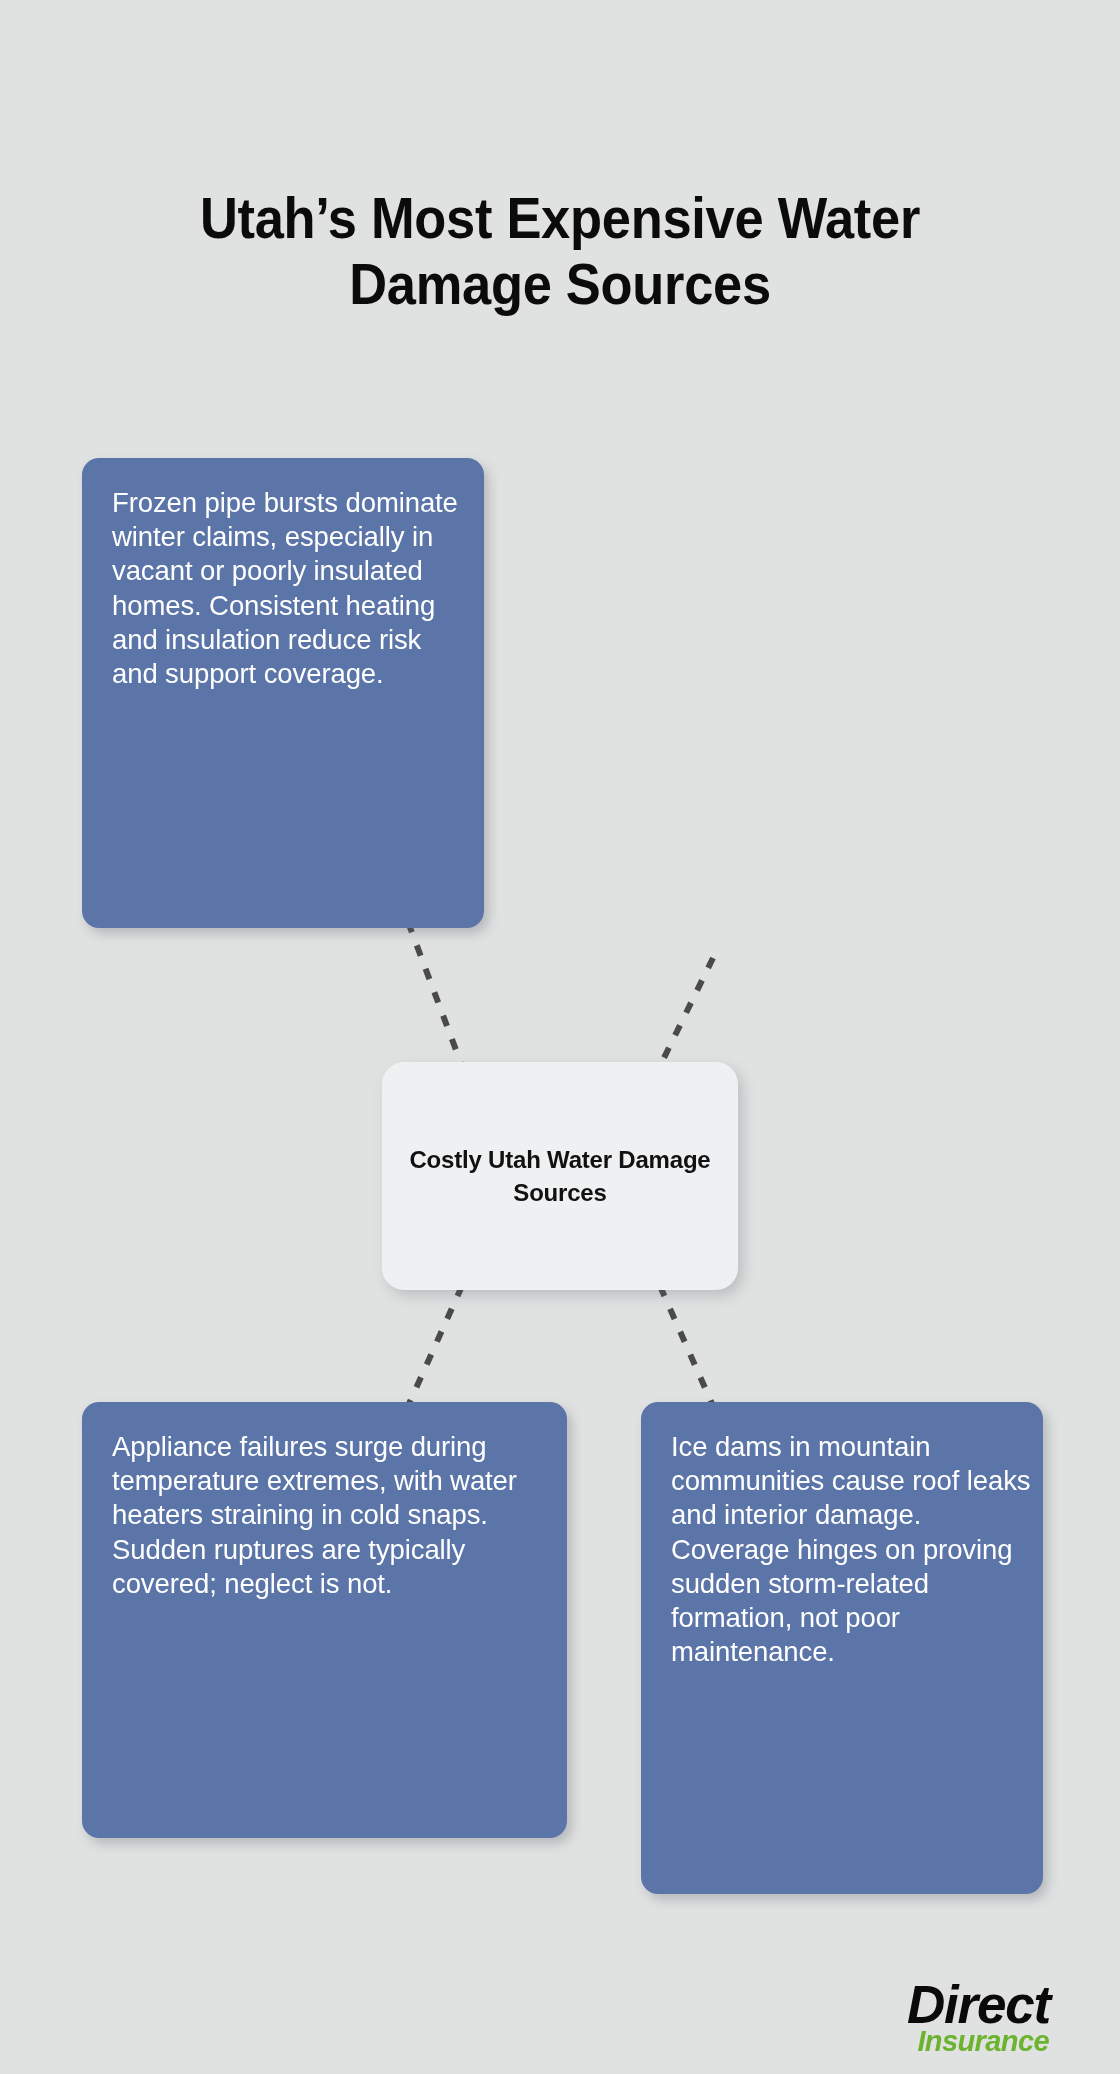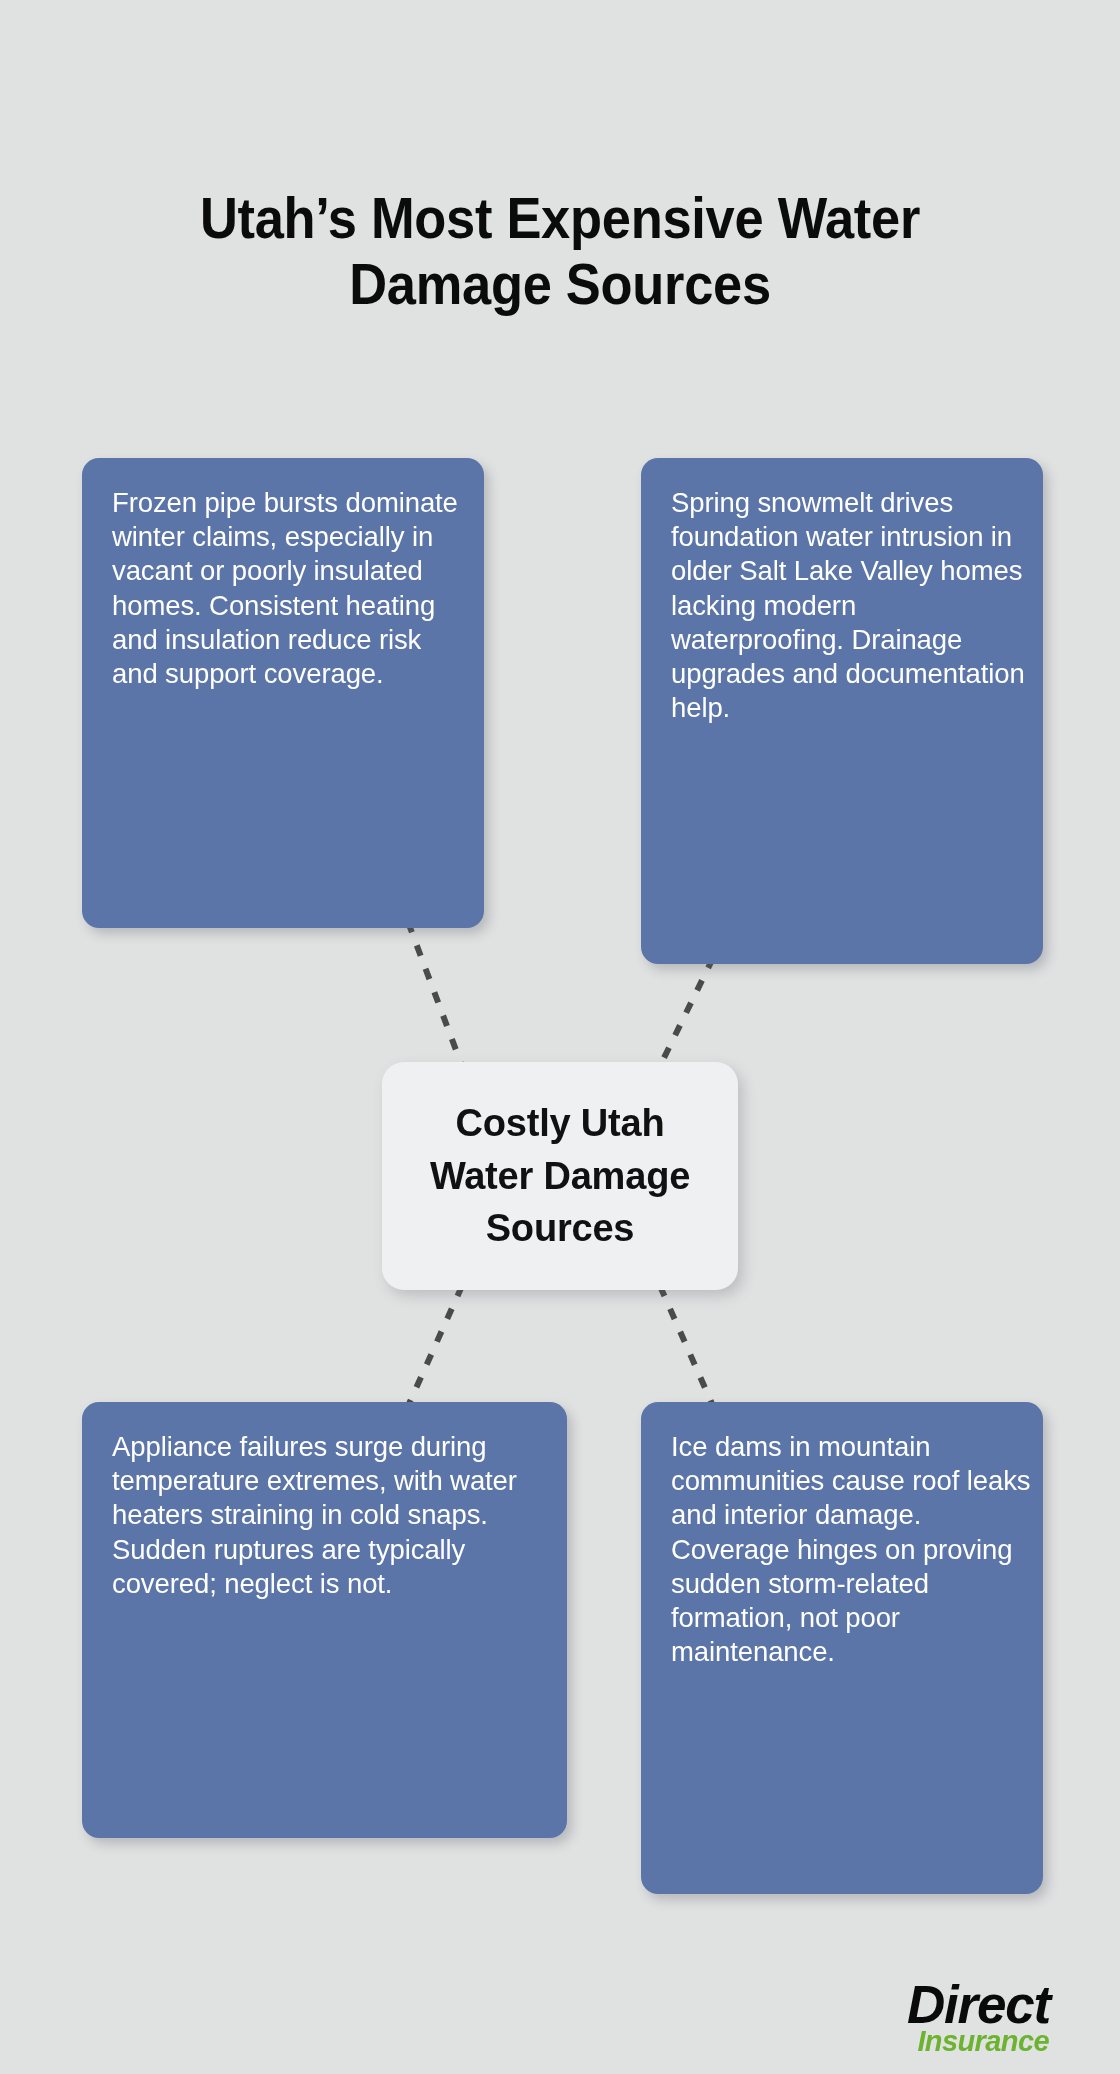--- a/index.html
+++ b/index.html
@@ -85,21 +85,21 @@
     box-sizing: border-box;
     border-radius: 22px;
     background: #eff0f2;
     box-shadow: 5px 6px 13px rgba(90, 95, 105, 0.26);
     display: flex;
     align-items: center;
     justify-content: center;
     text-align: center;
   }
   .hub-text {
-    font-size: 38px;
+    font-size: 24px;
     font-weight: bold;
     line-height: 1.38;
     color: #111111;
     letter-spacing: -0.2px;
     padding: 0 22px;
   }
 
   
   .logo {
     position: absolute;
@@ -144,23 +144,20 @@
 
     <line x1="462" y1="1242" x2="408" y2="1362" stroke="#4a4a4a" stroke-width="6" stroke-dasharray="11 14" stroke-linecap="butt"></line>
 
     <line x1="660" y1="1242" x2="713" y2="1362" stroke="#4a4a4a" stroke-width="6" stroke-dasharray="11 14" stroke-linecap="butt"></line>
   </svg>
 
   <div class="card card-tl">
     <p>Frozen pipe bursts dominate winter claims, especially in vacant or poorly insulated homes. Consistent heating and insulation reduce risk and support coverage.</p>
   </div>
 
-  <div class="card card-tr">
-    <p>Spring snowmelt drives foundation water intrusion in older Salt Lake Valley homes lacking modern waterproofing. Drainage upgrades and documentation help.</p>
-  </div>
 
   <div class="hub">
     <div class="hub-text">Costly Utah Water Damage Sources</div>
   </div>
 
   <div class="card card-bl">
     <p>Appliance failures surge during temperature extremes, with water heaters straining in cold snaps. Sudden ruptures are typically covered; neglect is not.</p>
   </div>
 
   <div class="card card-br">

